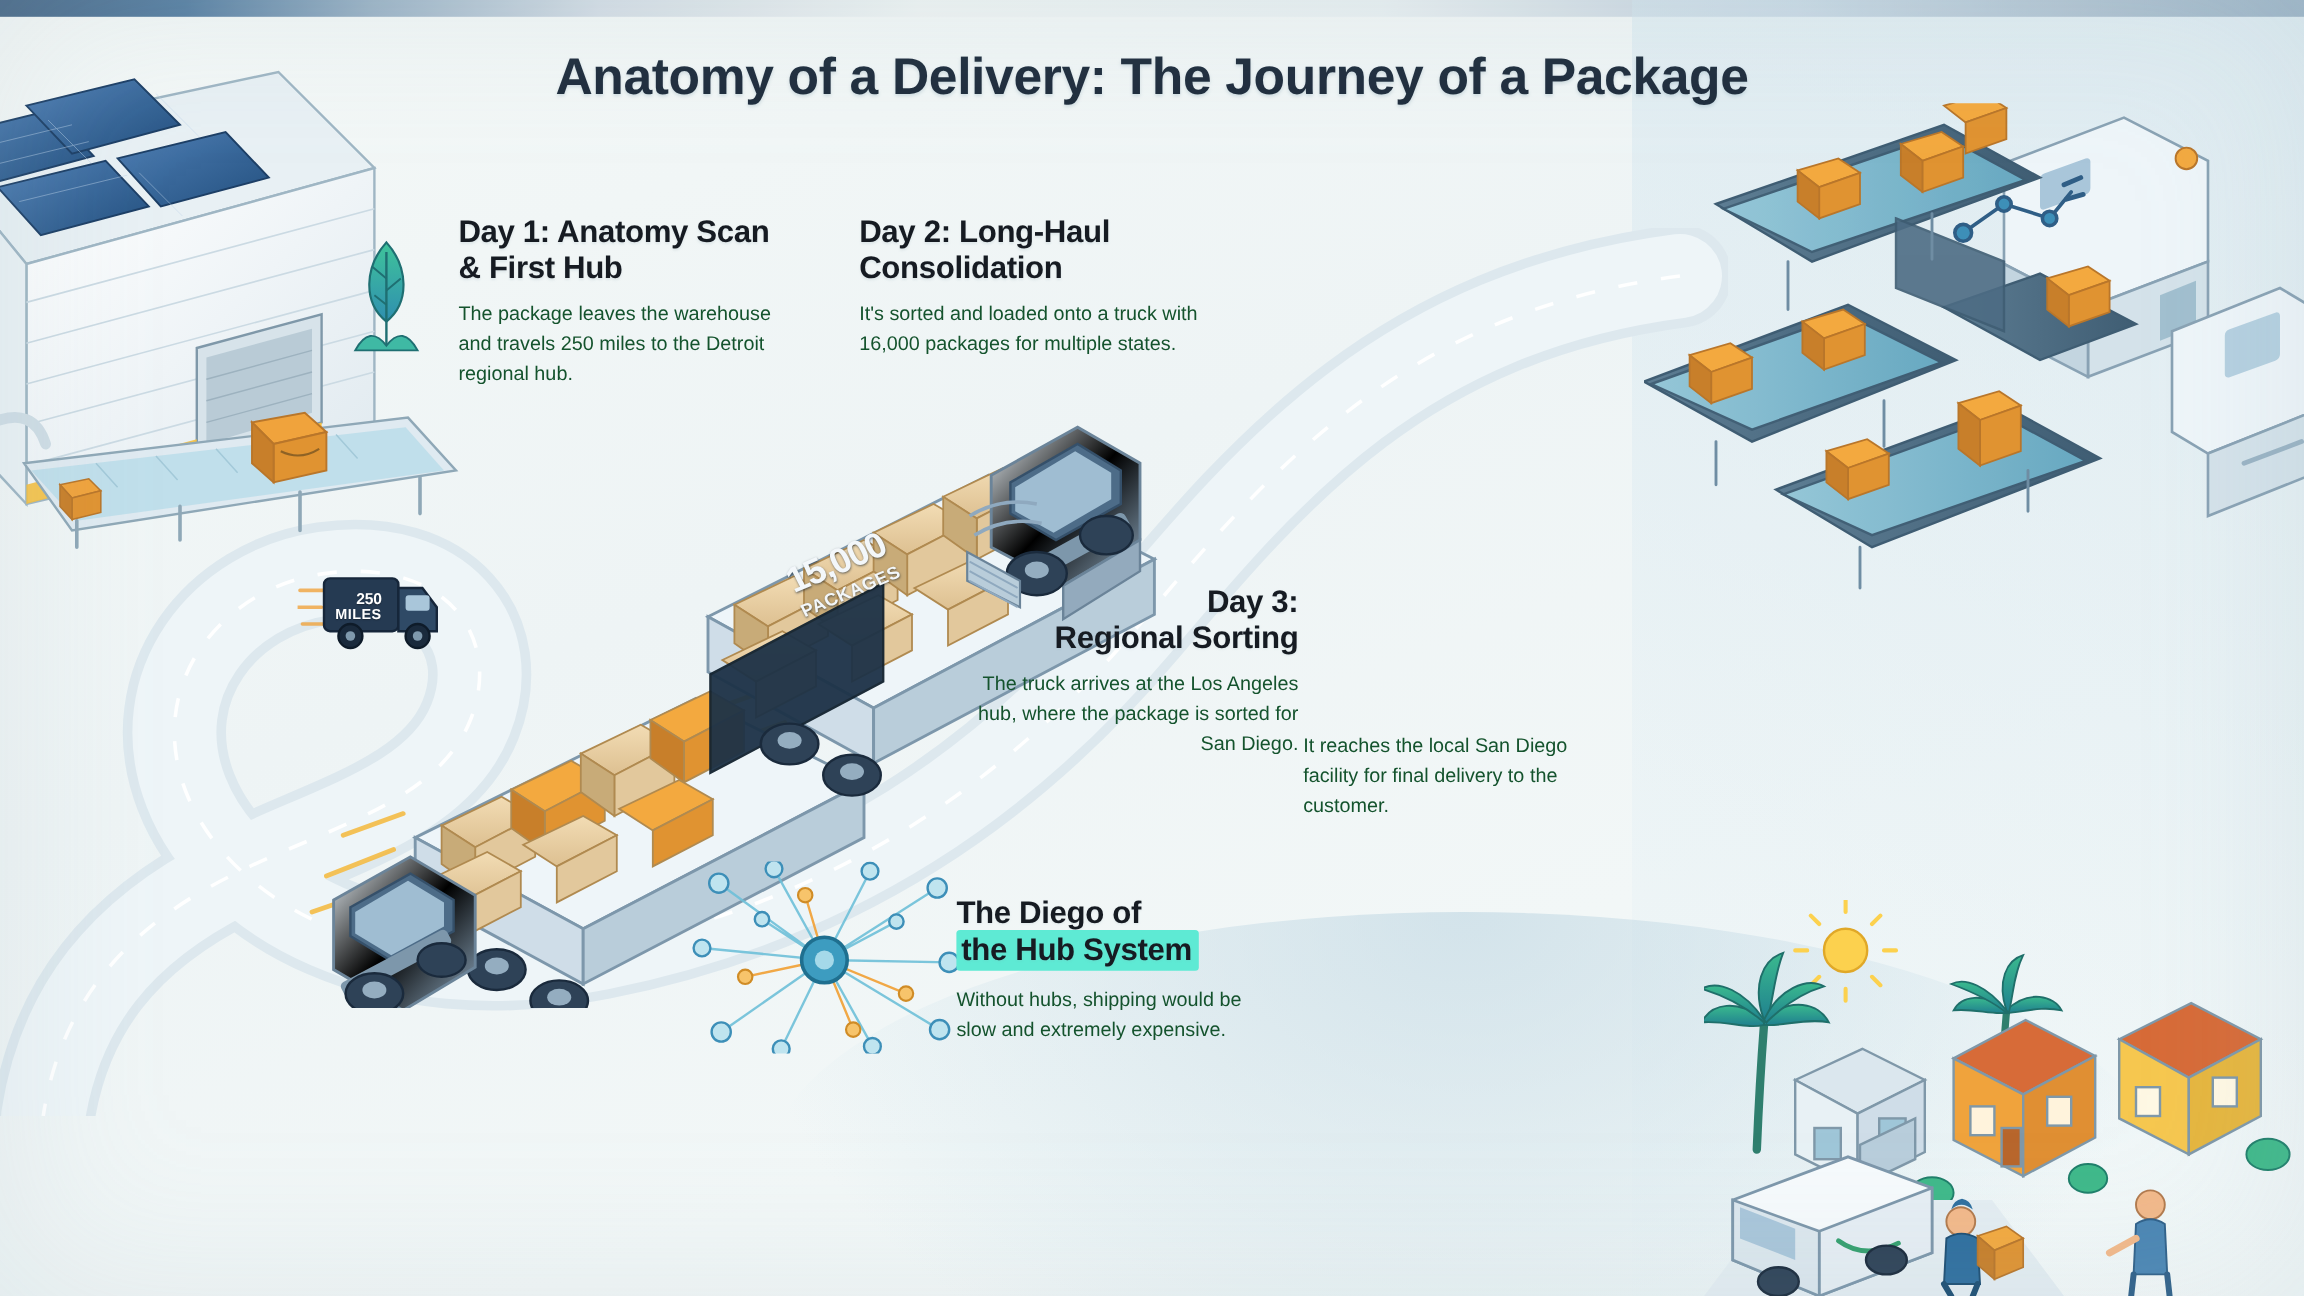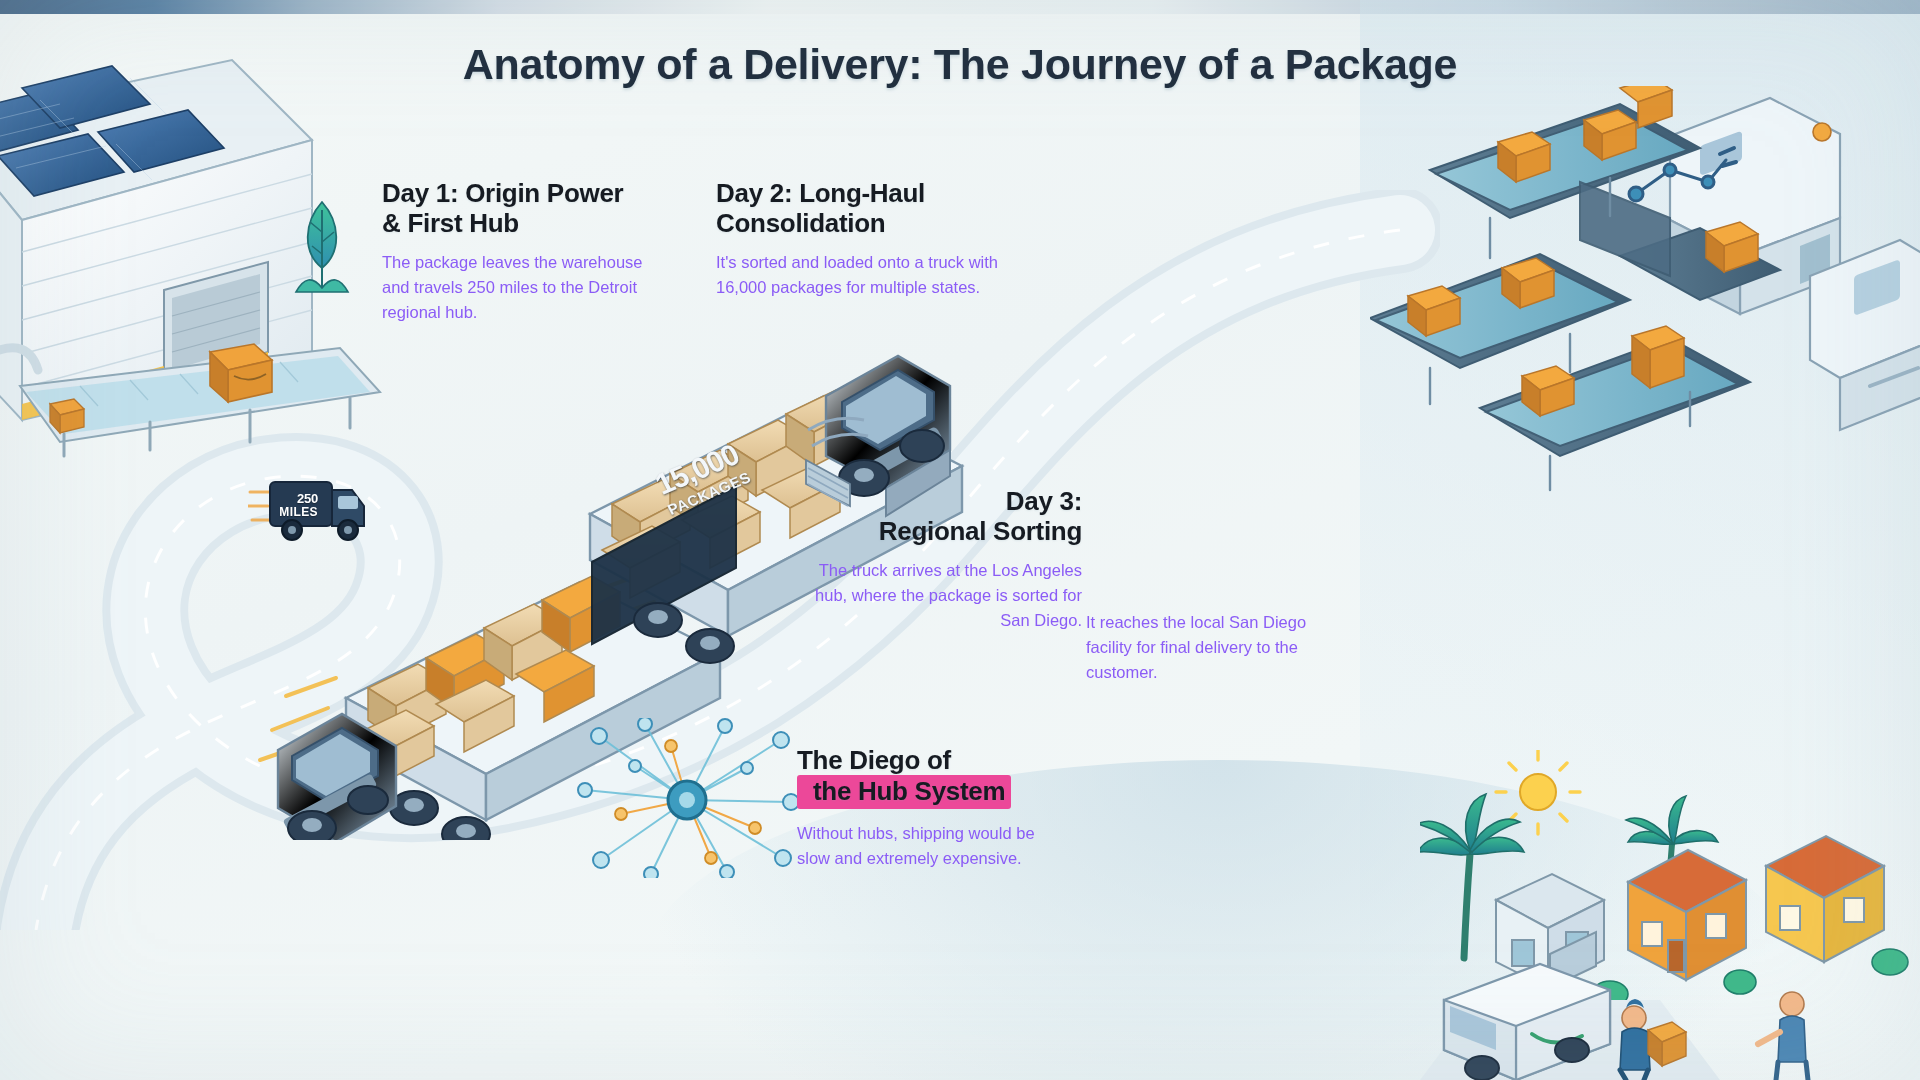--- a/index.html
+++ b/index.html
@@ -29,31 +29,31 @@
     font-size:43px; font-weight:bold; color:#1f2d3d; letter-spacing:-.3px;
     text-shadow:0 2px 3px rgba(120,150,170,.28);
   }
 
   
   .tblock { position:absolute; }
   .tblock h3 {
     font-size:26px; font-weight:bold; color:#161b22; line-height:1.16;
     letter-spacing:-.3px; margin-bottom:12px; text-shadow:0 1px 2px rgba(140,165,180,.18);
   }
-  .tblock p { font-size:16.5px; line-height:1.52; color:#8b5cf6; font-weight:500; }
+  .tblock p { font-size:16.5px; line-height:1.52; color:#14532d; font-weight:500; }
   .tblock.right { text-align:right; }
 
   #blk-day1 { left:382px; top:178px; width:272px; }
   #blk-day2 { left:697px; top:178px; width:300px;margin-left:19px; }
   #blk-day3 { left:800px; top:486px; width:282px; text-align:right; }
   #blk-day4 { left:1086px; top:610px; width:222px; }
   #blk-hub  { left:797px; top:745px; width:240px; }
 
   .hl {
-    background:#ec4899; padding:1px 6px 3px 16px; border-radius:3px;
+    background:#5eead4; padding:1px 6px 3px 4px; border-radius:3px;
     display:inline-block; box-decoration-break:clone;
   }
 
   
   .ill { position:absolute; }
 
   
   #warehouse { left:-18px; top:52px; width:400px; height:380px; }
   
   #facility { right:-10px; top:86px; width:560px; height:470px; }
@@ -537,21 +537,21 @@
         <circle cx="136" cy="140" r="6"></circle>
     </g>
     <circle cx="112" cy="82" r="19" fill="#3d9cc0" stroke="#1f6f8f" stroke-width="3"></circle>
     <circle cx="112" cy="82" r="8" fill="#bfe8f2" opacity=".8"></circle>
   </svg>
 
   <div class="title">Anatomy of a Delivery: The Journey of a Package</div>
 
   <div class="tblock" id="blk-day1">
     <h3>
-      <span>Day 1: Origin Power</span><br>
+      <span>Day 1: Anatomy Scan</span><br>
       <span>&amp; First Hub</span>
     </h3>
     <p>The package leaves the warehouse and travels 250 miles to the Detroit regional hub.</p>
   </div>
 
   <div class="tblock" id="blk-day2">
     <h3>
       <span>Day 2: Long-Haul</span><br>
       <span>Consolidation</span>
     </h3>

